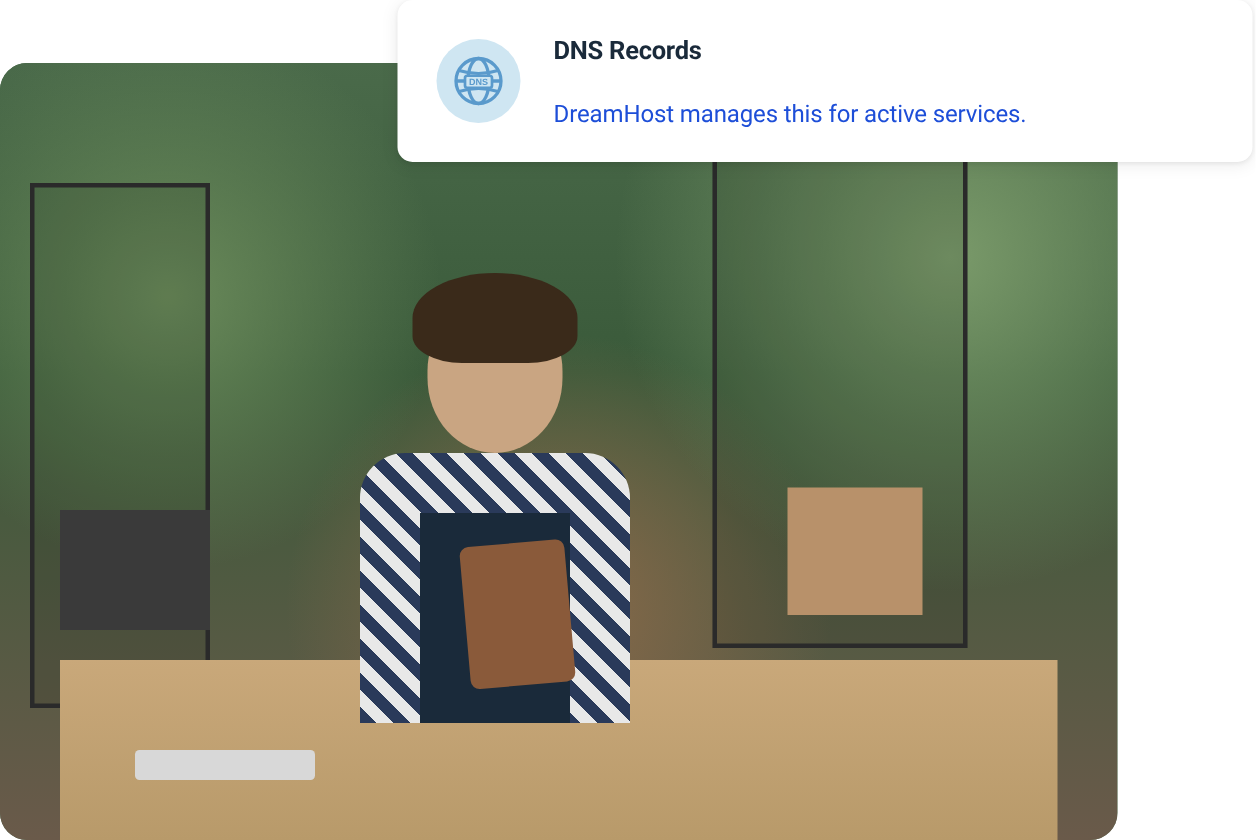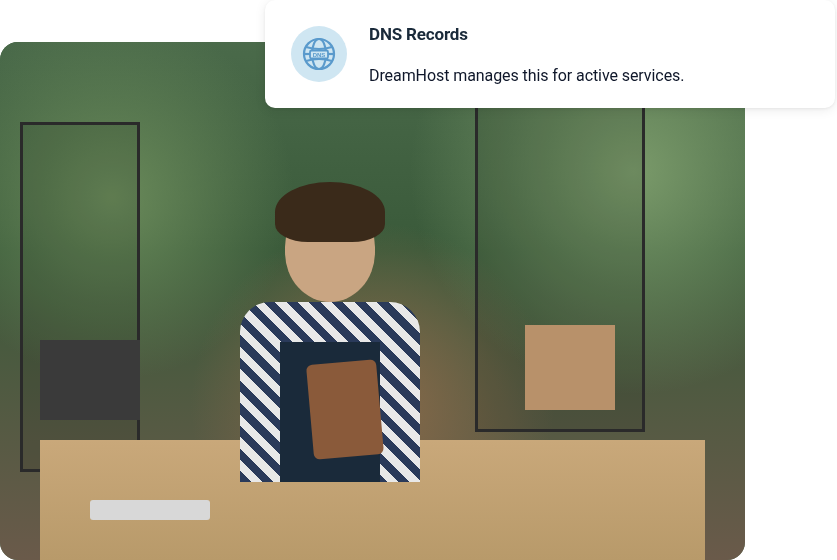--- a/index.html
+++ b/index.html
@@ -171,21 +171,21 @@
     }
     .card-title {
       font-size: 17px;
       font-weight: 700;
       color: #1a2a3a;
       letter-spacing: -0.01em;
     }
     .card-desc {
       font-size: 16px;
       font-weight: 400;
-      color: #0f172a;
+      color: #1d4ed8;
       letter-spacing: -0.005em;
     }
   </style>
 </head>
 <body>
 
 <div class="photo-container">
   <div class="scene-bg"></div>
   <div class="shelf-left"></div>
   <div class="shelf-right"></div>

